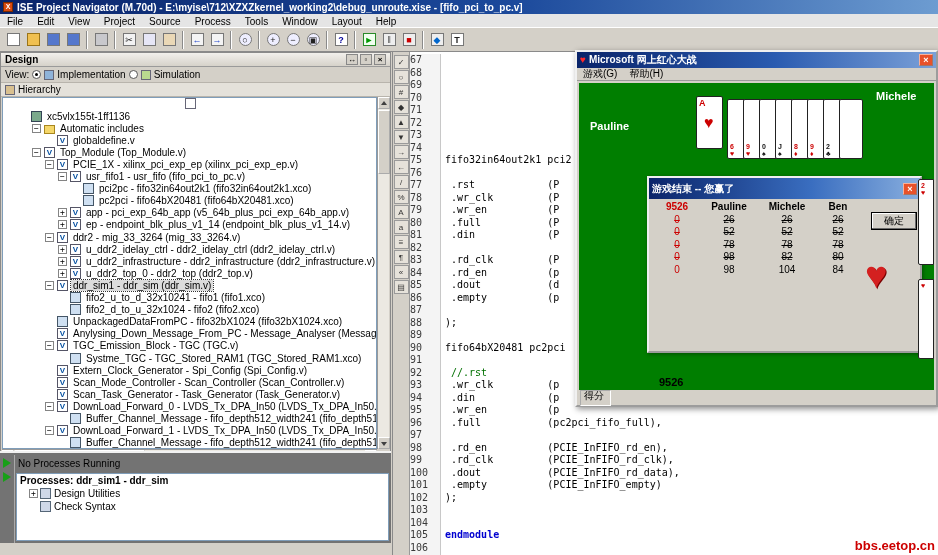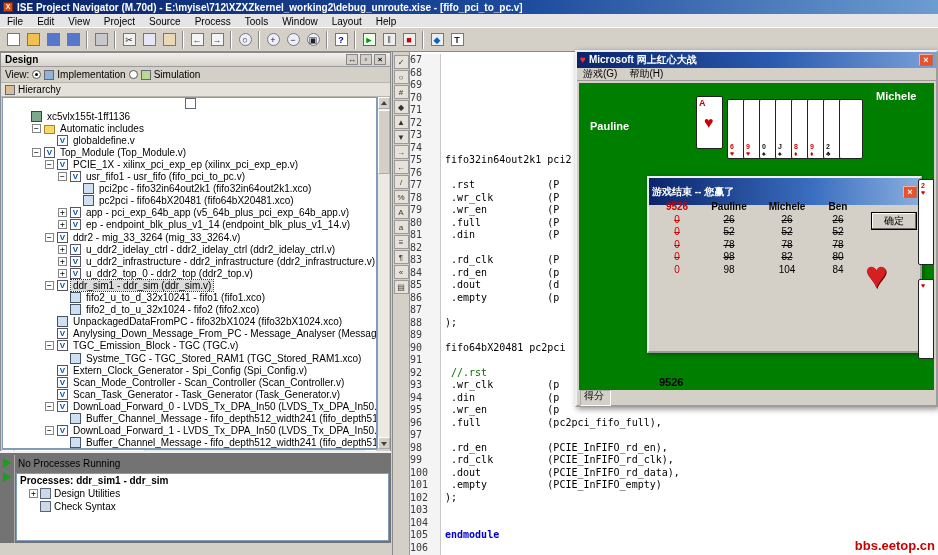--- a/index.html
+++ b/index.html
@@ -107,21 +107,21 @@
   .acecard{position:absolute;left:117px;top:13px;width:27px;height:53px;background:#fff;border:1px solid #222;border-radius:2px}
   .acecard .r{position:absolute;left:2px;top:1px;color:#c00;font-size:9px;font-weight:bold}
   .acecard .s{position:absolute;left:7px;top:17px;color:#c00;font-size:16px}
   .fancard{position:absolute;top:16px;width:24px;height:60px;background:#fff;border:1px solid #222;border-radius:2px}
   .cr{position:absolute;left:2px;bottom:1px;font-size:7px;line-height:7px;font-weight:bold}
   .cr span{display:block}
   .red{color:#c00}.blk{color:#111}
   .sidecard{position:absolute;right:0;width:16px;background:#fff;border:1px solid #222;border-radius:2px 0 0 2px}
   .sidecard .cr{top:2px;bottom:auto}
   .gdialog{position:absolute;left:68px;top:93px;width:275px;height:177px;background:#d4d0c8;border:2px outset #efefef;box-shadow:1px 1px 4px rgba(0,0,0,.4)}
-  .gdtitle{height:27px;background:linear-gradient(90deg,#0a246a,#3a6ec0 60%,#88aede);display:flex;align-items:center;padding:0 3px;color:#fff;font-weight:bold;font-size:10px;gap:3px}
+  .gdtitle{height:21px;background:linear-gradient(90deg,#0a246a,#3a6ec0 60%,#88aede);display:flex;align-items:center;padding:0 3px;color:#fff;font-weight:bold;font-size:10px;gap:3px}
   .gdtitle .txt{flex:1;white-space:nowrap;overflow:hidden}
   .gdtable{position:absolute;left:6px;top:22px;width:210px}
   .gdhead,.gdrow{display:grid;grid-template-columns:44px 60px 56px 46px;height:13px;align-items:center}
   .gdrow{height:12.5px}
   .gdhead .gdc{font-weight:bold}
   .gdc{text-align:center;font-size:10px}
   .gdc.red{color:#c00}
   .gdrow.struck .gdc{text-decoration:line-through}
   .okbtn{position:absolute;left:222px;top:34px;width:46px;height:18px;background:#d4d0c8;border:1px solid #000;box-shadow:inset -1px -1px 0 #6a6a6a,inset 1px 1px 0 #fff;font-size:10px;text-align:center;line-height:16px}
   .bigheart{position:absolute;left:216px;top:78px;font-size:38px;color:#d42020;text-shadow:1px 1px 0 #7a0000;line-height:38px}

